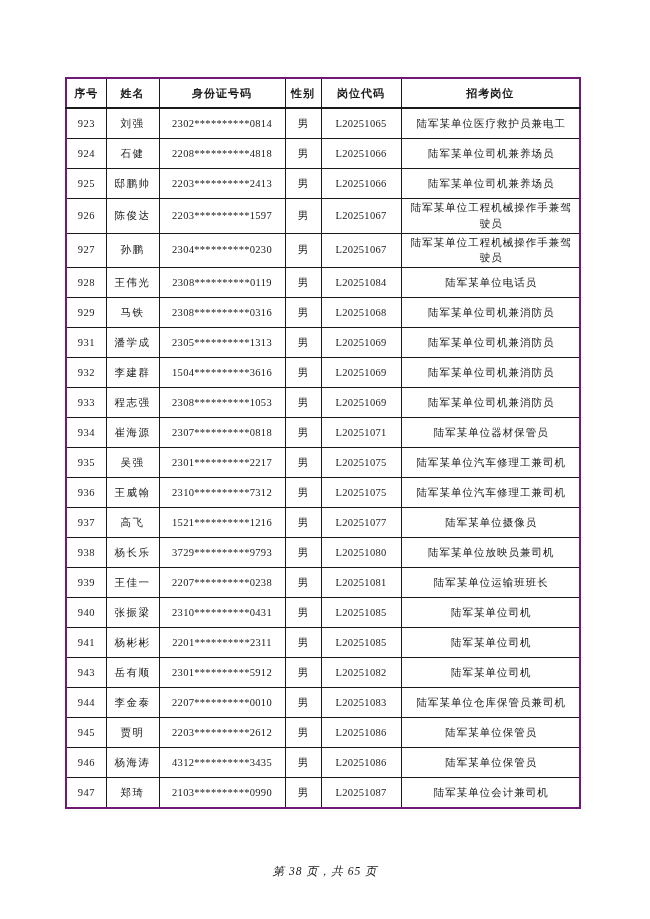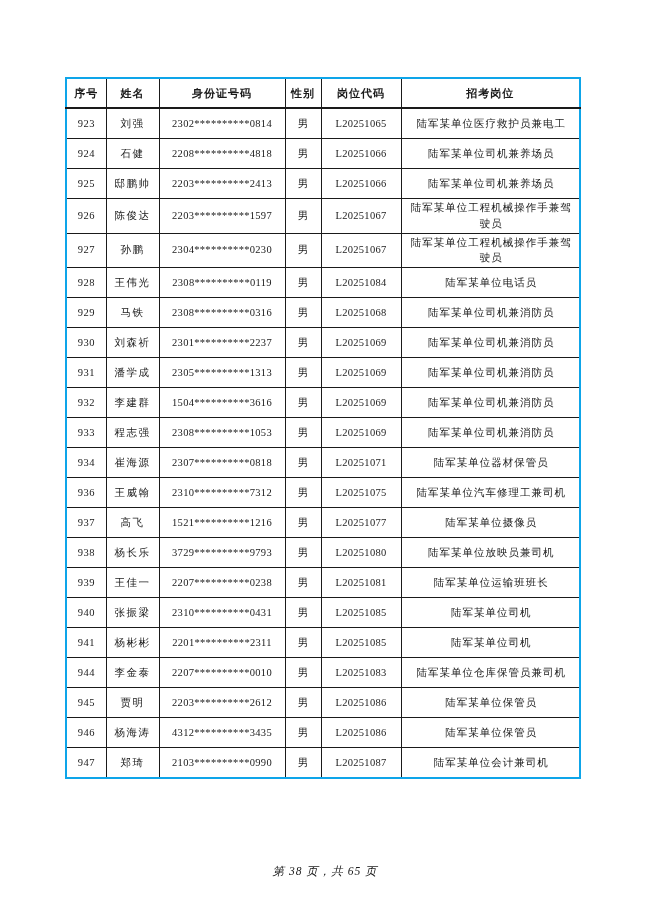--- a/index.html
+++ b/index.html
@@ -16,21 +16,21 @@
     color: #1a1a1a;
     overflow: hidden;
   }
   table.roster {
     position: absolute;
     left: 65px;
     top: 77px;
     width: 514px;
     border-collapse: collapse;
     table-layout: fixed;
-    border: 2px solid #0ea5e9;
+    border: 2px solid #701a75;
   }
   col.c1 { width: 40px; }
   col.c2 { width: 53px; }
   col.c3 { width: 126px; }
   col.c4 { width: 36px; }
   col.c5 { width: 80px; }
   col.c6 { width: 179px; }
   th {
     border: 1px solid #1a1a1a;
     border-bottom: 2px solid #1a1a1a;
@@ -162,28 +162,20 @@
 
         <tr>
           <td class="c-seq">929</td>
           <td class="c-name">马铁</td>
           <td class="c-id">2308**********0316</td>
           <td class="c-gender">男</td>
           <td class="c-code">L20251068</td>
           <td class="c-job">陆军某单位司机兼消防员</td>
         </tr>
 
-        <tr>
-          <td class="c-seq">930</td>
-          <td class="c-name">刘森祈</td>
-          <td class="c-id">2301**********2237</td>
-          <td class="c-gender">男</td>
-          <td class="c-code">L20251069</td>
-          <td class="c-job">陆军某单位司机兼消防员</td>
-        </tr>
 
         <tr>
           <td class="c-seq">931</td>
           <td class="c-name">潘学成</td>
           <td class="c-id">2305**********1313</td>
           <td class="c-gender">男</td>
           <td class="c-code">L20251069</td>
           <td class="c-job">陆军某单位司机兼消防员</td>
         </tr>
 
@@ -207,20 +199,28 @@
 
         <tr>
           <td class="c-seq">934</td>
           <td class="c-name">崔海源</td>
           <td class="c-id">2307**********0818</td>
           <td class="c-gender">男</td>
           <td class="c-code">L20251071</td>
           <td class="c-job">陆军某单位器材保管员</td>
         </tr>
 
+        <tr>
+          <td class="c-seq">935</td>
+          <td class="c-name">吴强</td>
+          <td class="c-id">2301**********2217</td>
+          <td class="c-gender">男</td>
+          <td class="c-code">L20251075</td>
+          <td class="c-job">陆军某单位汽车修理工兼司机</td>
+        </tr>
 
         <tr>
           <td class="c-seq">936</td>
           <td class="c-name">王威翰</td>
           <td class="c-id">2310**********7312</td>
           <td class="c-gender">男</td>
           <td class="c-code">L20251075</td>
           <td class="c-job">陆军某单位汽车修理工兼司机</td>
         </tr>
 
@@ -263,20 +263,28 @@
         <tr>
           <td class="c-seq">941</td>
           <td class="c-name">杨彬彬</td>
           <td class="c-id">2201**********2311</td>
           <td class="c-gender">男</td>
           <td class="c-code">L20251085</td>
           <td class="c-job">陆军某单位司机</td>
         </tr>
 
 
+        <tr>
+          <td class="c-seq">943</td>
+          <td class="c-name">岳有顺</td>
+          <td class="c-id">2301**********5912</td>
+          <td class="c-gender">男</td>
+          <td class="c-code">L20251082</td>
+          <td class="c-job">陆军某单位司机</td>
+        </tr>
 
         <tr>
           <td class="c-seq">944</td>
           <td class="c-name">李金泰</td>
           <td class="c-id">2207**********0010</td>
           <td class="c-gender">男</td>
           <td class="c-code">L20251083</td>
           <td class="c-job">陆军某单位仓库保管员兼司机</td>
         </tr>
 

